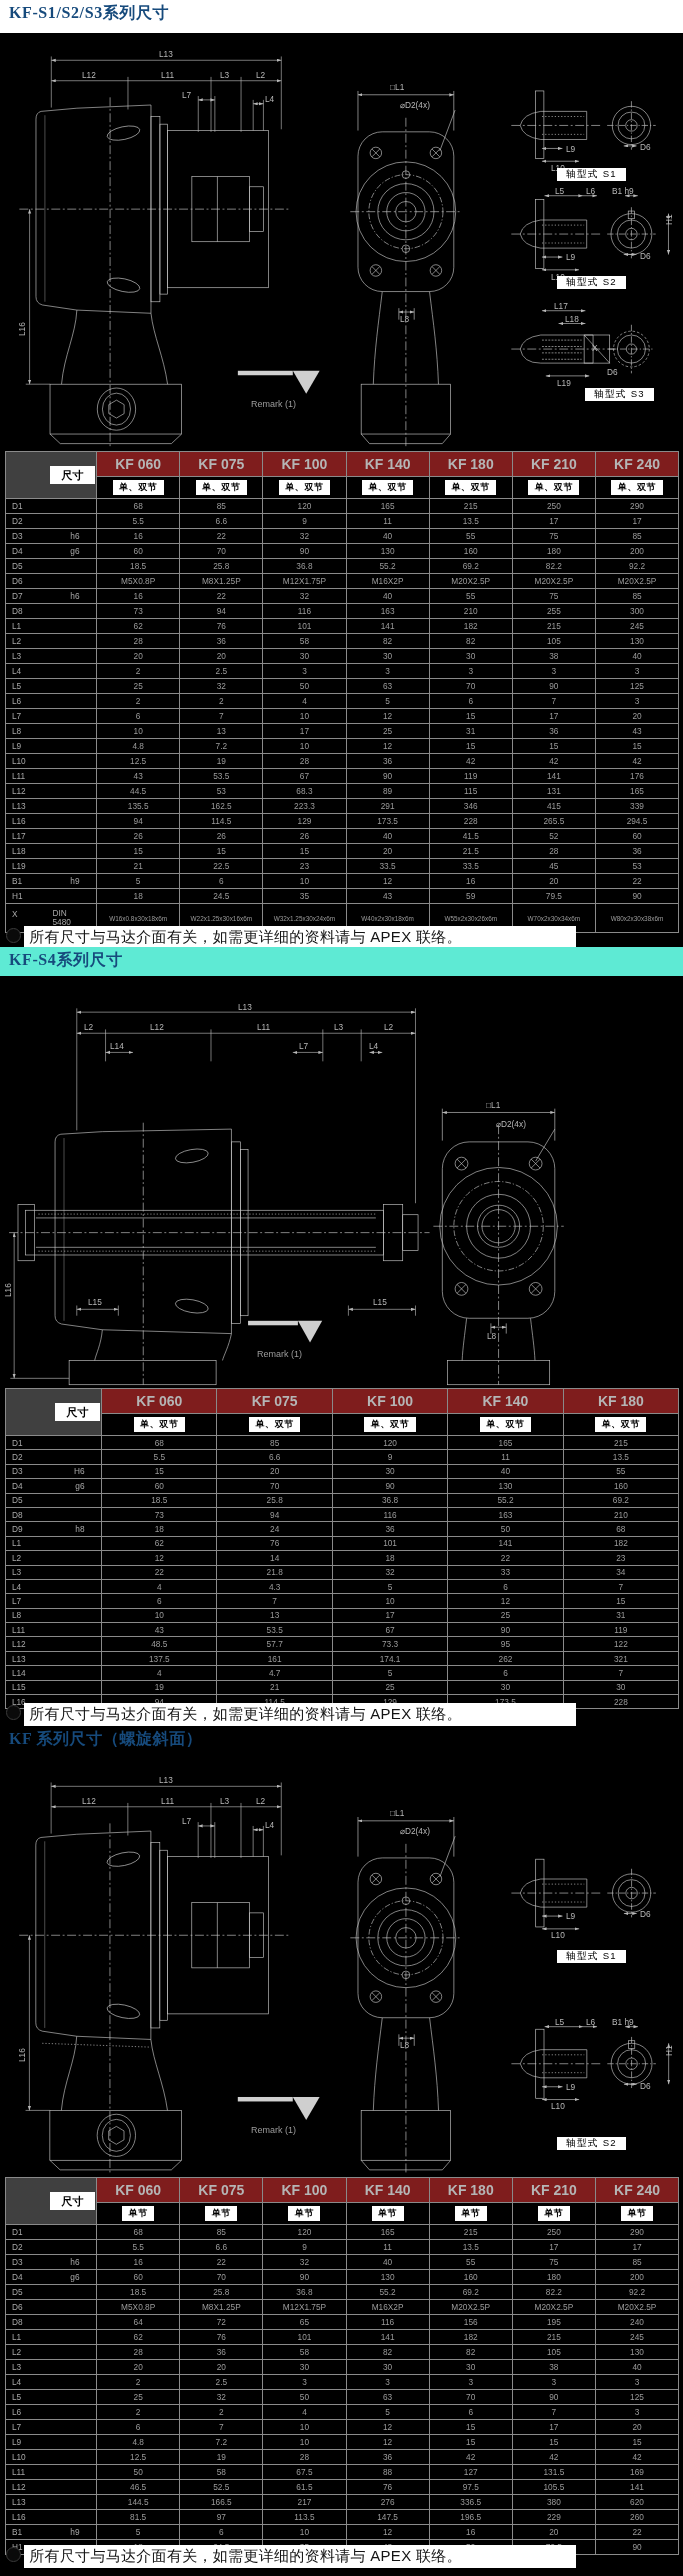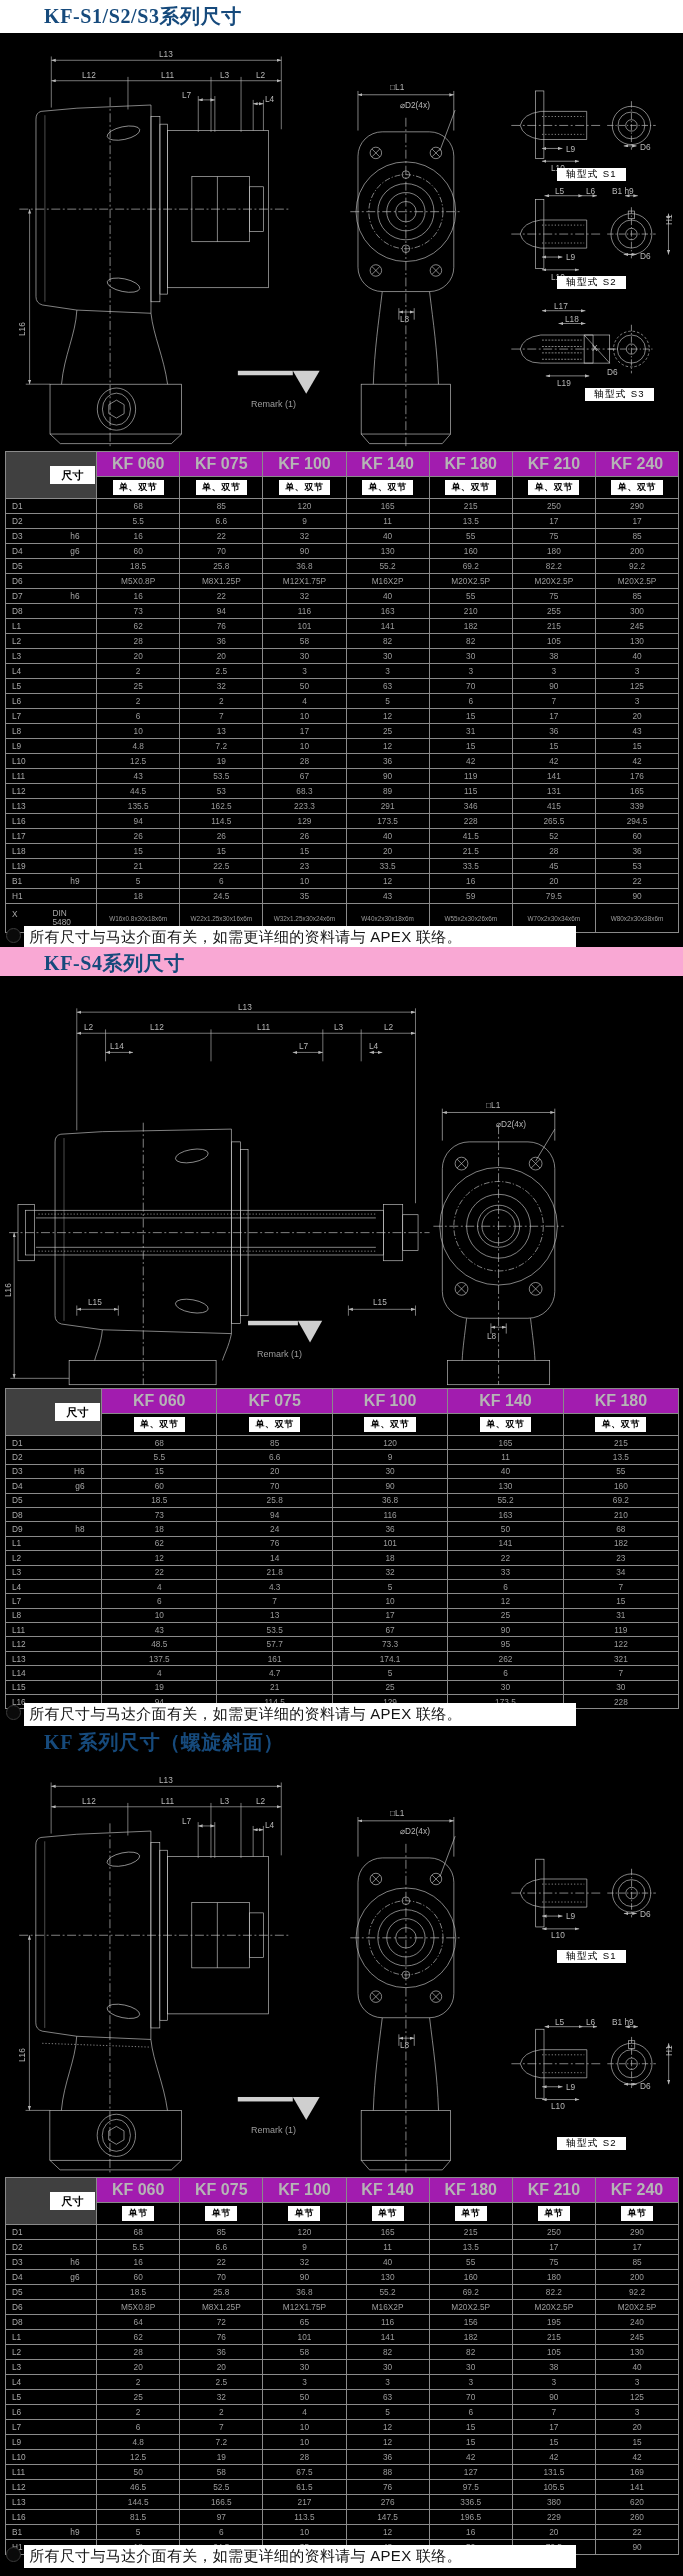--- a/index.html
+++ b/index.html
@@ -1,29 +1,29 @@
 <!DOCTYPE html>
 <html style="font-size:10.2px"><head>
 <meta charset="utf-8">
 <style>
   html,body{margin:0;padding:0;}
   body{width:684px;height:2576px;background:#000;position:relative;font-family:"Liberation Sans",sans-serif;overflow:hidden;}
   .titlebar{position:absolute;left:0;width:684px;}
-  .titlebar .ttl{position:absolute;left:9px;top:2.6px;font-family:"Liberation Serif",serif;font-weight:bold;font-size:20px;color:#164a7c;letter-spacing:0.6px;white-space:nowrap;margin-left:35px;}
+  .titlebar .ttl{position:absolute;left:9px;top:2.6px;font-family:"Liberation Serif",serif;font-weight:bold;font-size:16px;color:#164a7c;letter-spacing:0.6px;white-space:nowrap;}
   .t1{top:0;height:33px;background:#ffffff;}
-  .t2{top:947px;height:29px;background:#f9a8d4;}
+  .t2{top:947px;height:29px;background:#5eead4;}
   .t3{top:1726px;height:32px;background:#000;}
   .drawing{position:absolute;left:0;width:684px;}
   .dim{position:absolute;color:#b8b8b8;font-size:8.3px;line-height:1;white-space:nowrap;transform-origin:0 0;}
   .shaftbox{background:#fff;color:#000;font-size:9.6px;padding:1.3px 9px 1.9px;letter-spacing:1.3px;font-family:"Liberation Sans",sans-serif;}
   .remark{color:#9c9c9c;font-size:9px;}
   .dims{position:absolute;left:5.1px;width:674px;border-collapse:collapse;table-layout:fixed;background:#000;border:1.3px solid #b0b0b0;}
   .dims th,.dims td{border:0.6px solid #8a8a8a;overflow:hidden;}
   .dims thead{border-bottom:1.3px solid #b0b0b0;}
-  .dims thead th.kf{color:#b5b5b5;font-size:16px;font-weight:bold;height:22px;background:#a21caf;}
+  .dims thead th.kf{color:#b5b5b5;font-size:14px;font-weight:bold;height:22px;background:#7f1d1d;}
   .dims thead th.sub{height:19px;background:#000;}
   .dims th.dimcell{background:#404040;text-align:right;}
   .whitebox{display:inline-block;background:#fff;color:#000;font-weight:bold;}
   .dimbox{font-size:11px;padding:1.9px 11.5px;}
   .subbox{font-size:9px;padding:0.6px 6.4px 1.3px;letter-spacing:0.6px;}
   .dims tbody td{color:#9b9b9b;font-size:8.3px;text-align:center;height:14px;padding:0;}
   .dims tbody th.rowlab{color:#a8a8a8;font-weight:normal;font-size:8.3px;text-align:left;padding:0 16.6px 0 5.8px;background:#000;}
   .rowlab .tol{float:right;}
   .dims tr.tall td{font-size:6.4px;height:28px;}
   .dims tr.tall .tol{width:27px;text-align:left;white-space:normal;line-height:1.1;}

